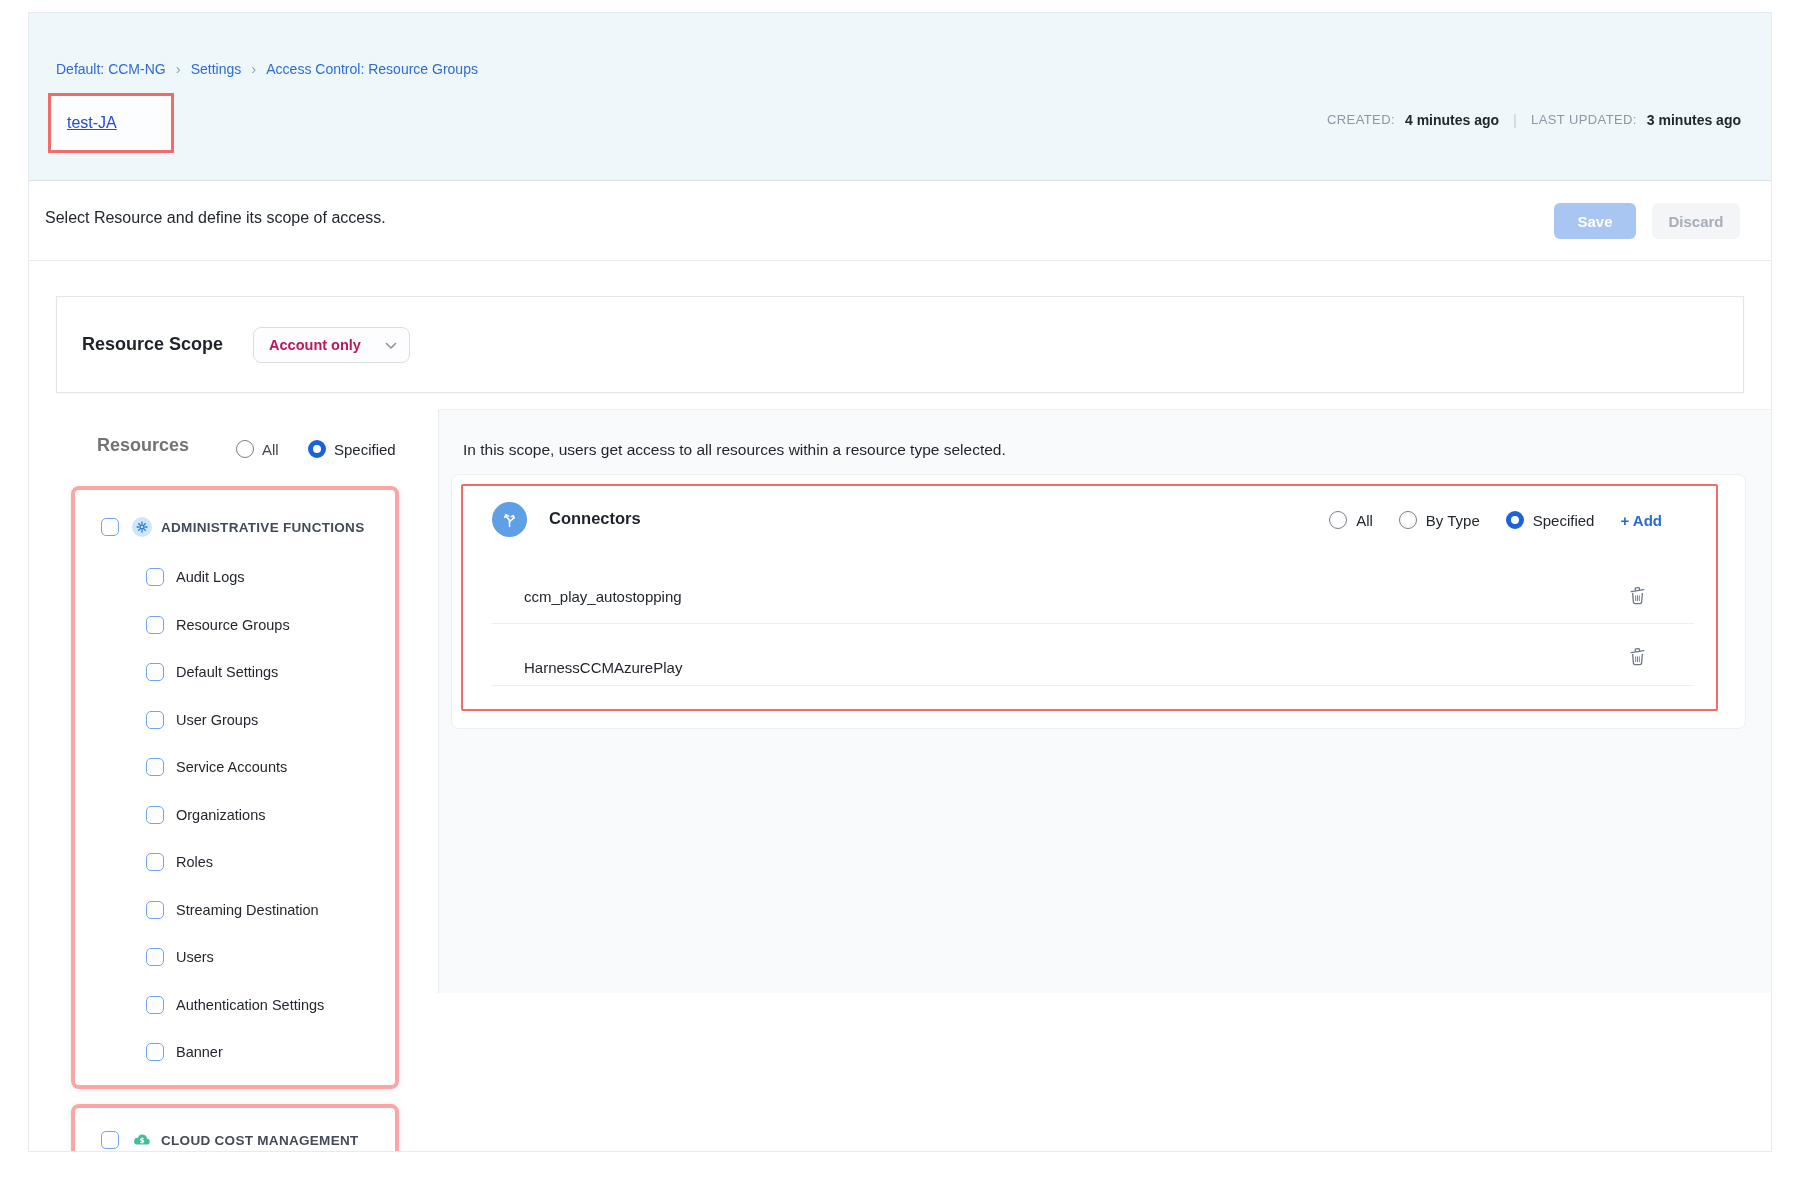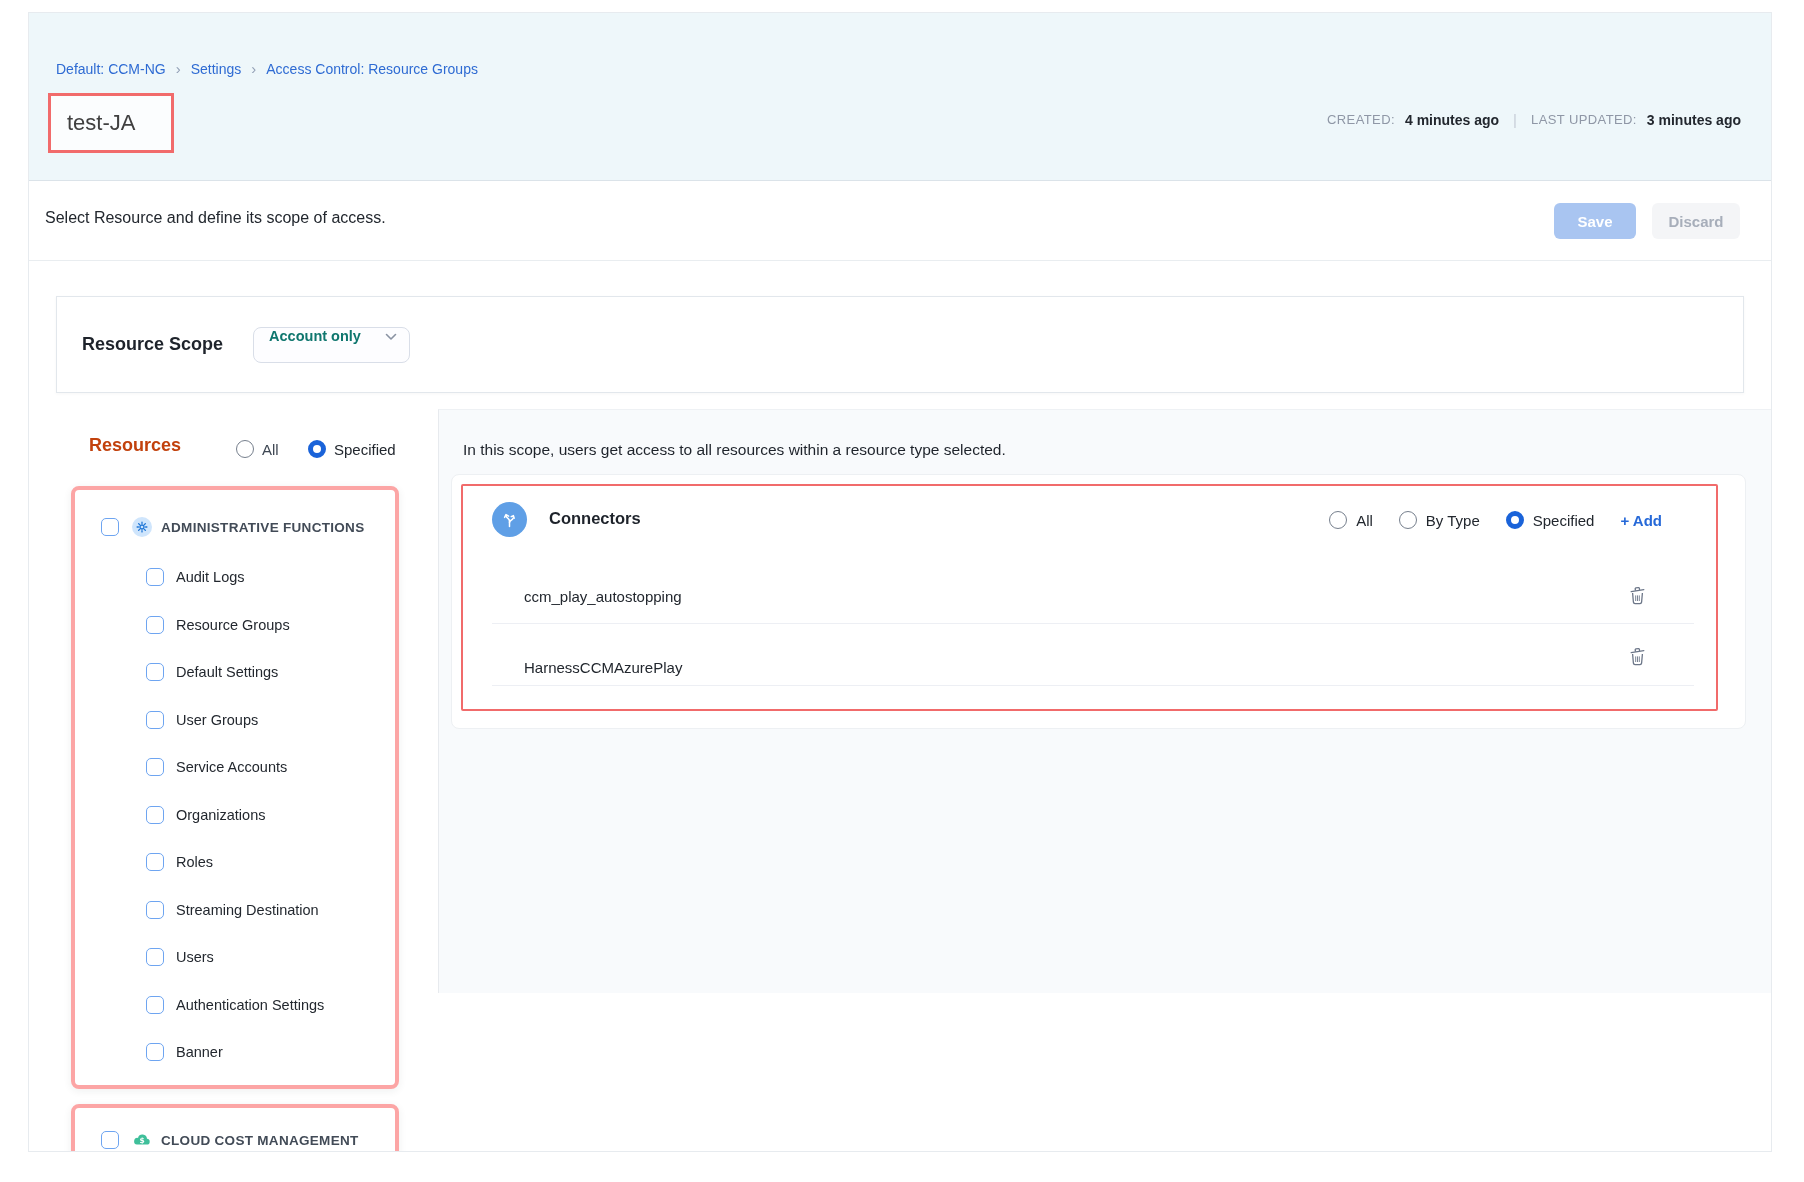--- a/index.html
+++ b/index.html
@@ -15,47 +15,47 @@
   }
   
   .header{left:0;top:0;width:100%;height:168px;background:#eef7fa;border-bottom:1px solid #dbe3e9;box-sizing:border-box;}
   .breadcrumb{left:27px;top:48px;display:flex;align-items:center;gap:10px;font-size:14px;}
   .crumb{color:#2e6bd3;cursor:pointer;}
   .crumb-sep{color:#93a0b6;font-size:15px;line-height:14px;}
   .title-box{
     left:19px;top:80px;width:126px;height:60px;border:3px solid #f16b6b;background:#fbfdfe;
     box-sizing:border-box;display:flex;align-items:center;padding-left:16px;
   }
-  .page-title{font-size:22px;font-weight:500;color:#404040;}
+  .page-title{font-size:16px;font-weight:500;color:#1d4ed8;text-decoration:underline;}
   .meta{right:30px;top:98px;display:flex;align-items:center;gap:10px;}
   .meta-label{font-size:13px;color:#8f97a6;letter-spacing:.4px;}
   .meta-value{font-size:14px;color:#22272e;font-weight:700;}
   .meta-div{color:#c7cdd7;font-size:15px;padding:0 4px;}
   
   .toolbar{left:0;top:168px;width:100%;height:80px;background:#fff;border-bottom:1px solid #e9edf0;box-sizing:border-box;}
   .toolbar-desc{left:16px;top:28px;font-size:16px;color:#22272e;}
   .btn-row{right:31px;top:22px;display:flex;gap:16px;}
   .btn{height:36px;border:none;border-radius:6px;font-size:15px;font-weight:700;
        font-family:"Liberation Sans",sans-serif;display:flex;align-items:center;justify-content:center;cursor:pointer;}
   .btn-save{width:82px;background:#a9c5f1;color:#ffffff;}
   .btn-discard{width:88px;background:#f4f5f7;color:#a7aeba;}
   
   .scope-card{
     left:27px;top:283px;width:1688px;height:97px;background:#fff;border:1px solid #e2e7ec;border-radius:0;
     box-sizing:border-box;display:flex;align-items:center;padding-left:25px;box-shadow:0 1px 3px rgba(40,50,60,.04);
   }
   .scope-title{font-size:18px;font-weight:700;color:#1e232b;}
   .dropdown{
     margin-left:30px;width:157px;height:36px;border:1px solid #d9dee8;border-radius:8px;background:#fdfdff;
-    box-sizing:border-box;display:flex;justify-content:space-between;
-    padding:0 12px 0 15px;font-size:14.5px;font-weight:600;color:#0f766e;cursor:pointer;
+    box-sizing:border-box;display:flex;align-items:center;justify-content:space-between;
+    padding:0 12px 0 15px;font-size:14.5px;font-weight:600;color:#be185d;cursor:pointer;
   }
   
   .gray-main{left:409px;top:396px;width:1335px;height:584px;background:#f8fafc;border-left:1px solid #e7eaee;border-top:1px solid #eef1f4;box-sizing:border-box;}
-  .res-title{left:60px;top:422px;font-size:18px;font-weight:700;color:#c2410c;}
+  .res-title{left:68px;top:422px;font-size:18px;font-weight:700;color:#737373;}
   .radio{width:18px;height:18px;border-radius:50%;box-sizing:border-box;border:1.7px solid #767f8d;background:#fff;cursor:pointer;flex:none;}
   .radio.sel{border:5.5px solid #1a63d9;}
   .radio-label{font-size:15px;color:#3e4753;cursor:pointer;}
   .side-card{
     background:#fff;border:4px solid #fca5a5;border-radius:8px;box-sizing:border-box;
     box-shadow:0 2px 8px rgba(34,40,47,.07);position:absolute;left:42px;width:328px;
   }
   .card1{top:473px;height:603px;}
   .card2{top:1091px;height:90px;}
   .grp-head{position:absolute;left:26px;display:flex;align-items:center;}

